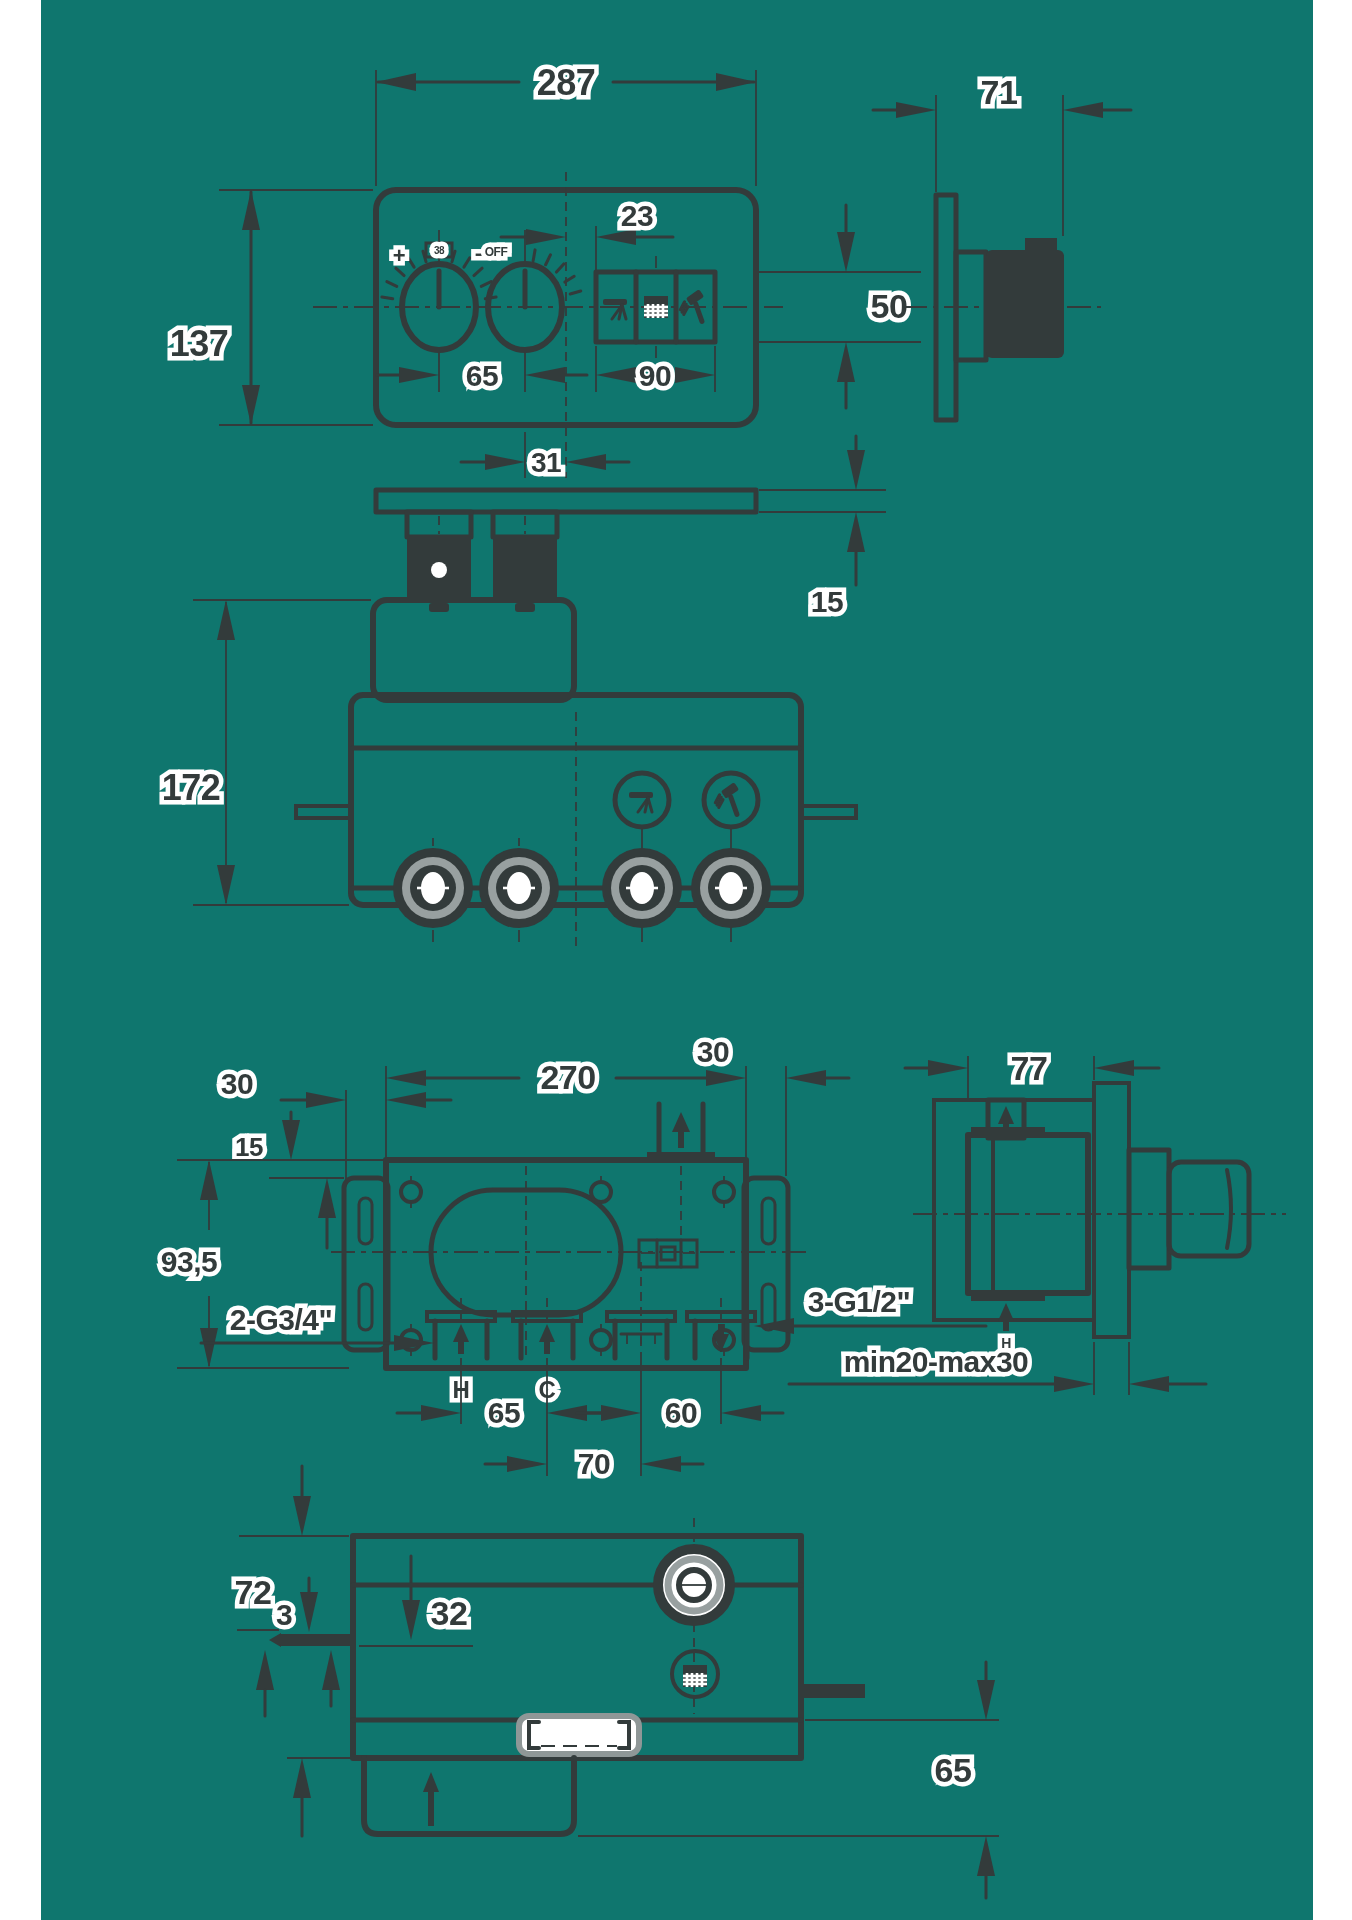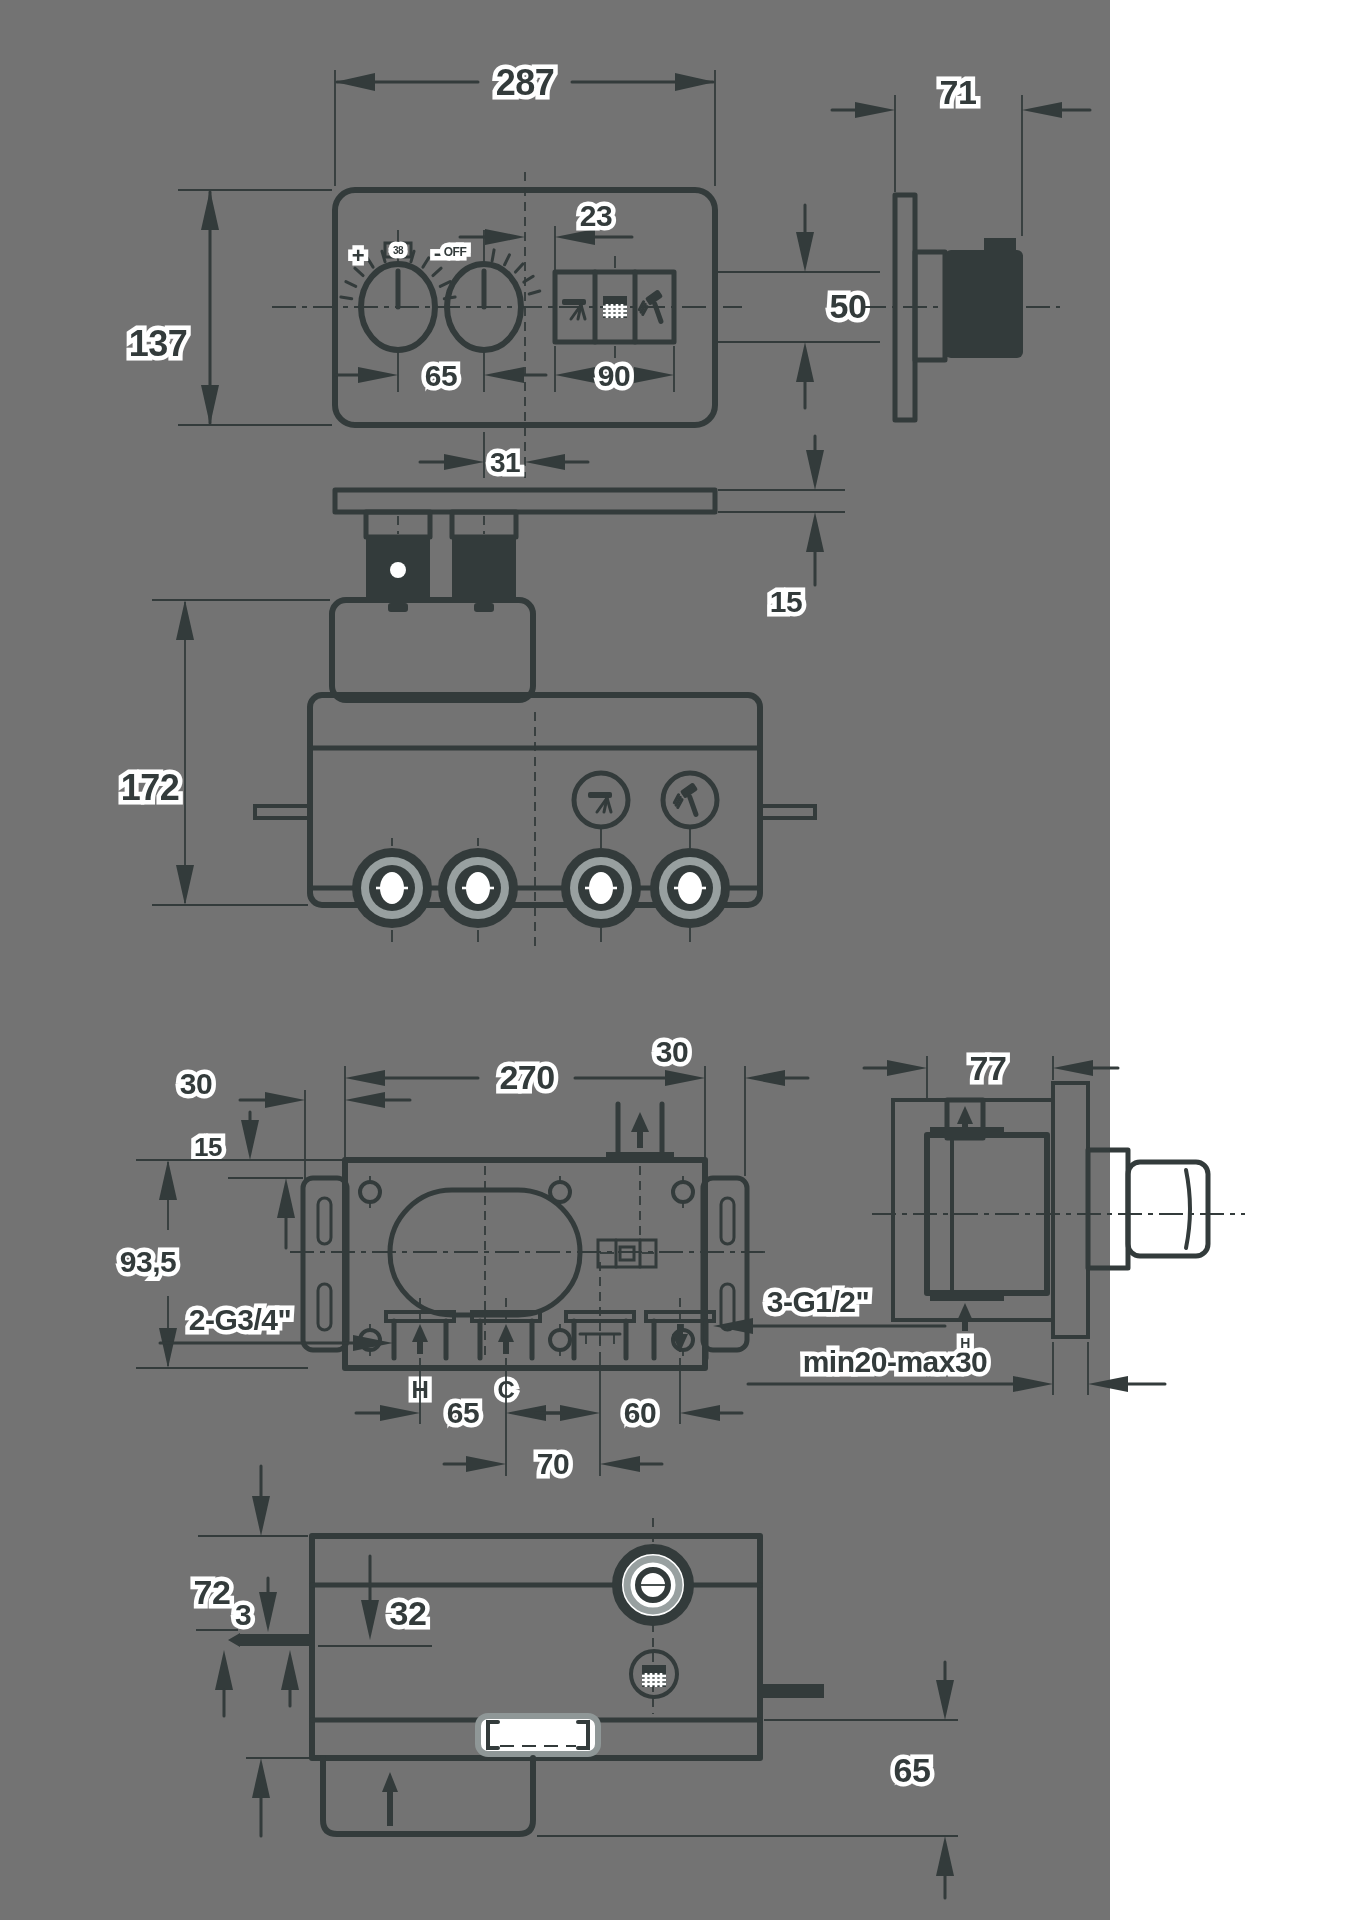--- a/index.html
+++ b/index.html
@@ -1,16 +1,16 @@
 <!DOCTYPE html>
 <html><head>
 <meta charset="utf-8">
 <style>
   html,body{margin:0;padding:0;background:#fff;}
-  .page{width:1110px;height:1920px;background:#737373;position:relative;font-family:"Liberation Sans",sans-serif;}
+  .page{width:1272px;height:1920px;background:#0f766e;position:relative;font-family:"Liberation Sans",sans-serif;margin-left:41px;}
   svg{display:block;}
   .ln{stroke:#333b3b;stroke-width:5;fill:none;stroke-linecap:round;stroke-linejoin:round;}
   .ln6{stroke:#333b3b;stroke-width:6;fill:none;stroke-linecap:round;stroke-linejoin:round;}
   .ln4{stroke:#333b3b;stroke-width:4;fill:none;stroke-linecap:round;}
   .ln3{stroke:#333b3b;stroke-width:3;fill:none;stroke-linecap:round;}
   .thin{stroke:#333b3b;stroke-width:1.8;fill:none;}
   .dash{stroke:#333b3b;stroke-width:1.8;fill:none;stroke-dasharray:9 6;}
   .cl{stroke:#333b3b;stroke-width:1.8;fill:none;stroke-dasharray:24 6 5 6;}
   .fillink{fill:#333b3b;stroke:none;}
   .ah{fill:#333b3b;stroke:none;}

